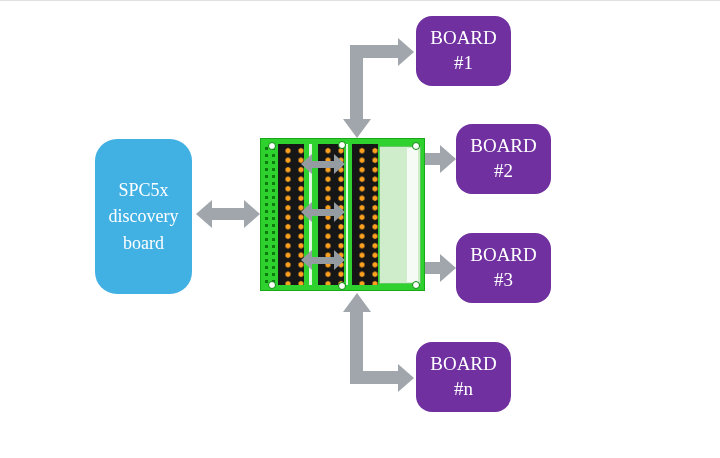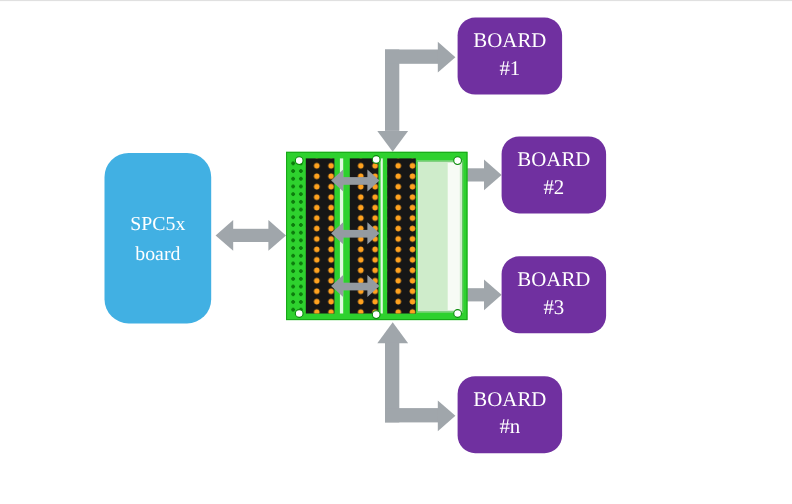--- a/index.html
+++ b/index.html
@@ -64,20 +64,21 @@
     background:#ffffff;border:1px solid #0a8a0a;
   }
 </style>
 </head>
 <body>
 
 <div class="stage">
 
   <div class="spc-box">
     <div>SPC5x</div>
+    <div>discovery</div>
     <div>board</div>
   </div>
 
   <div class="h2arrow" style="left:196px;top:199px;width:64px;">
     <div class="tri left"></div>
     <div class="stem" style="width:38px;"></div>
     <div class="tri right"></div>
   </div>
 
   <div>

